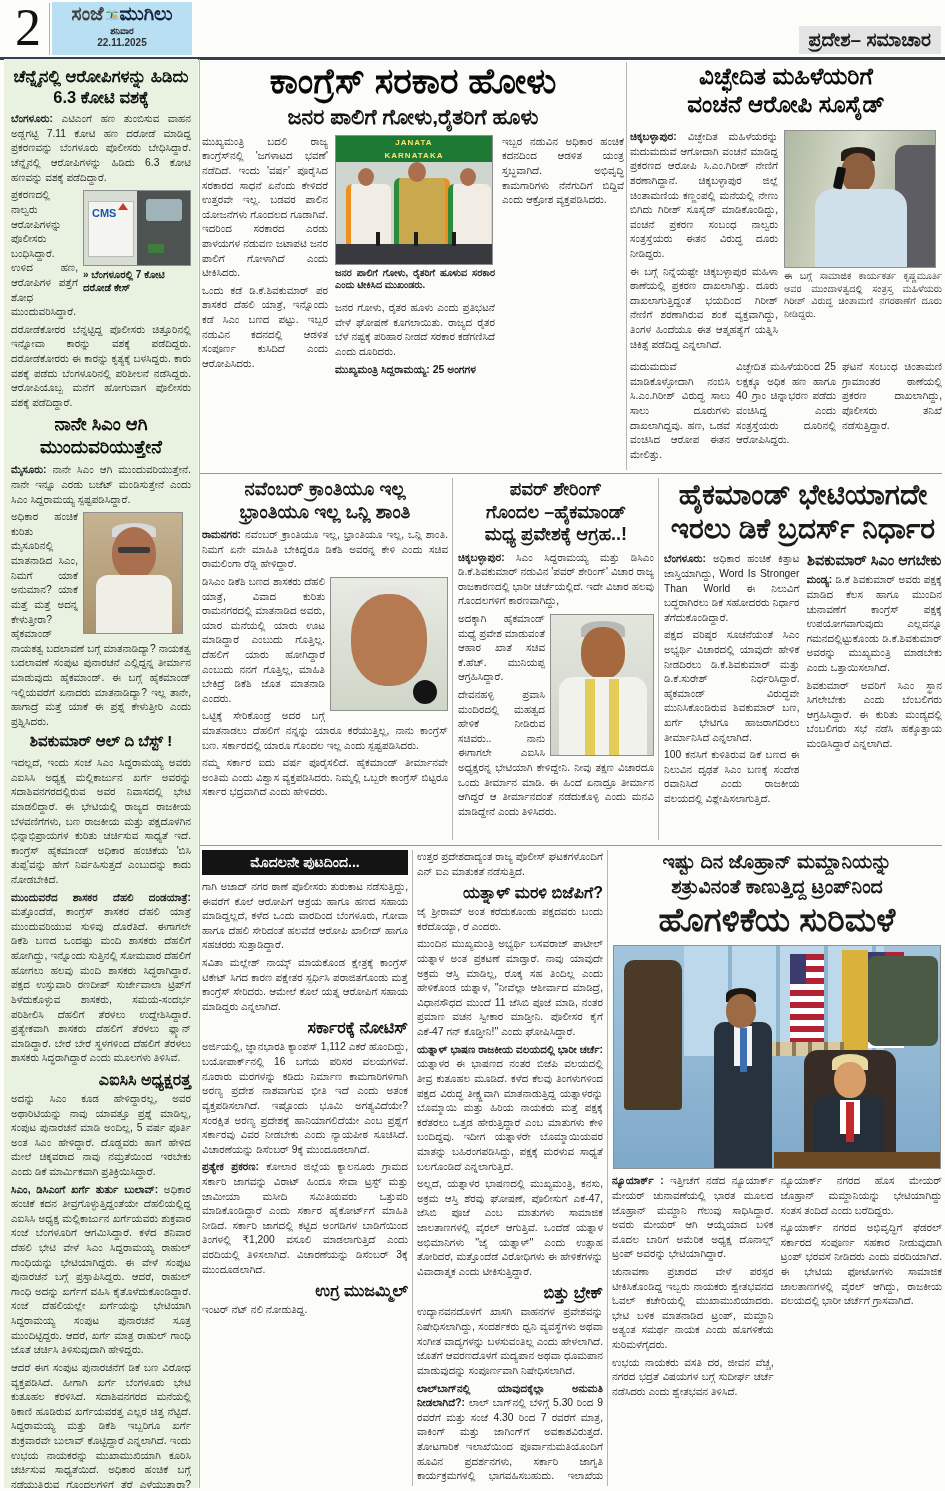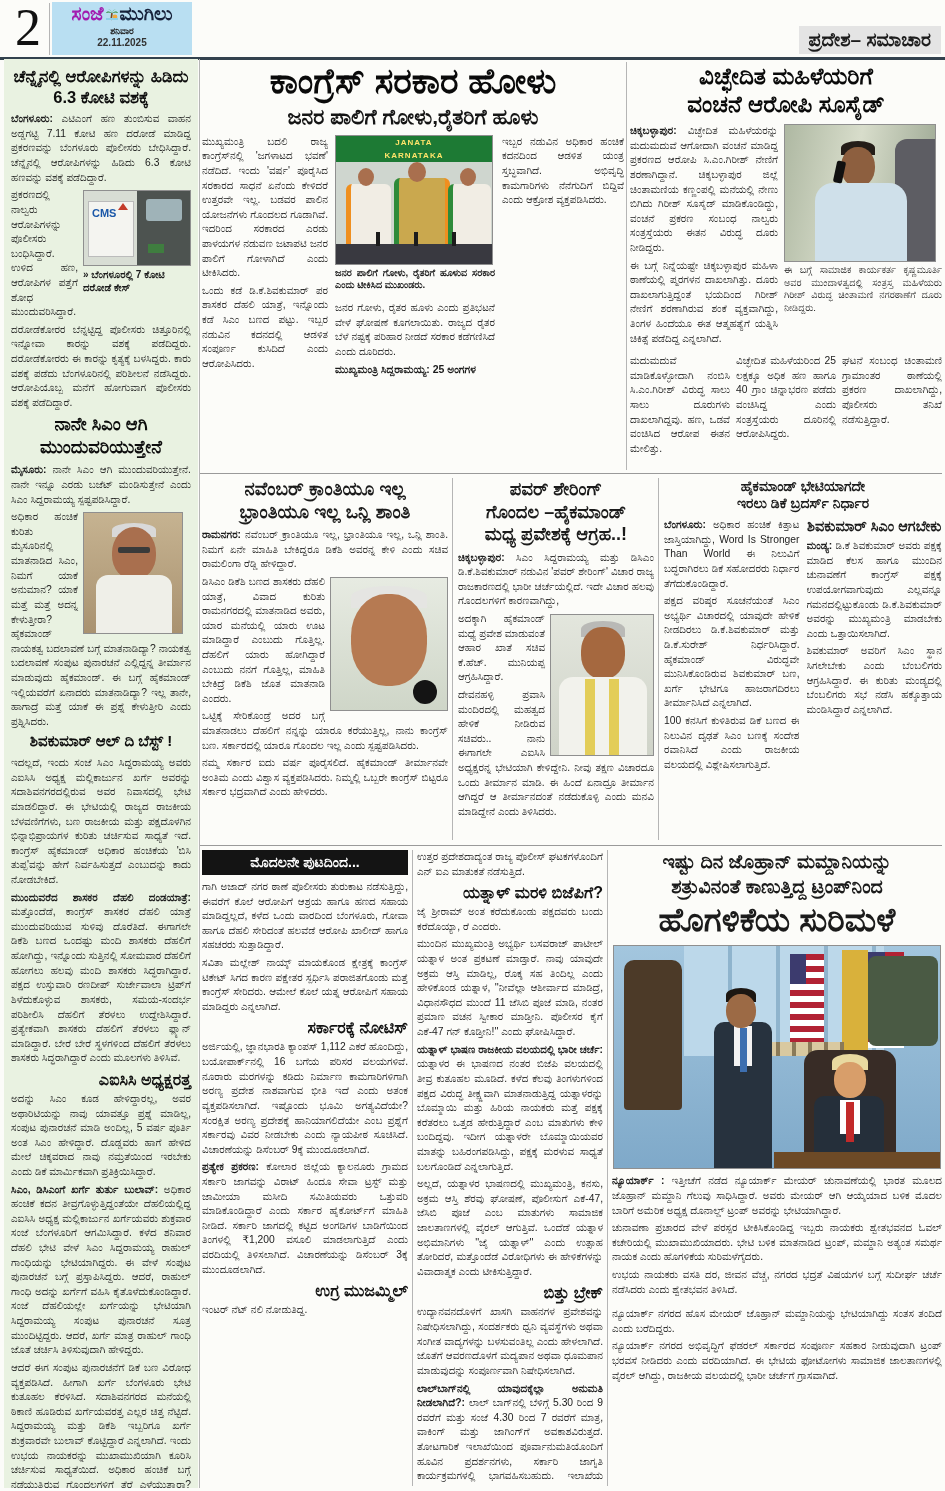--- a/index.html
+++ b/index.html
@@ -6,21 +6,21 @@
   body{width:945px;height:1491px;position:relative;background:#fcfcf9;
        font-family:"Liberation Sans","DejaVu Sans",sans-serif;color:#1b1b1b;overflow:hidden;}
   .abs{position:absolute;}
   .rule-h{position:absolute;background:#9a9a9a;height:1px;}
   .rule-v{position:absolute;background:#b5b5b5;width:1px;}
   
   #pageno{left:6px;top:0px;width:44px;height:55px;font-family:"Liberation Serif",serif;
           font-size:52px;line-height:55px;text-align:center;color:#111;}
   #logo-box{left:52px;top:2px;width:140px;height:53px;background:#b9dff2;text-align:center;padding-top:1px;box-sizing:border-box;}
   .logo-line{font-weight:bold;font-size:19px;line-height:22px;}
-  .logo-red{color:#a21caf;}
+  .logo-red{color:#404040;}
   .logo-dark{color:#16213a;}
   .logo-day{font-size:9px;font-weight:bold;color:#222;line-height:11px;}
   .logo-date{font-size:10px;font-weight:bold;color:#333;line-height:12px;}
   #section-box{right:4px;top:26px;background:#e4e4e4;padding:3px 10px;font-size:19px;font-weight:bold;color:#1c1c1c;}
   #header-rule{left:0;top:57px;width:945px;height:3px;background:#33424e;}
   
   p.b{font-size:10.3px;line-height:1.42;text-align:justify;margin:0 0 3px 0;}
   .dl{font-weight:bold;}
   .lead{font-weight:bold;}
   .subhead{font-size:16px;font-weight:bold;text-align:right;margin:5px 0 3px;color:#111;}
@@ -33,45 +33,45 @@
   .photo-block{float:right;width:108px;margin:2px 0 3px 5px;}
   
   #congress{left:202px;top:62px;width:422px;height:408px;overflow:hidden;}
   #congress .main-head{font-size:35px;line-height:1.1;font-weight:bold;text-align:center;margin:0;color:#0a0a0a;}
   #congress .sub-head{font-size:21px;line-height:1.2;font-weight:bold;text-align:center;margin:3px 0 6px;color:#151515;}
   .cong-cols{display:flex;gap:7px;}
   .cong-c{flex:1;overflow:hidden;}
   .bold-note{font-size:10.5px;font-weight:bold;line-height:1.35;margin-top:2px;}
   
   #suicide{left:630px;top:62px;width:312px;height:408px;overflow:hidden;}
-  #suicide h2{font-size:23px;line-height:1.22;text-align:center;margin:0 0 6px;color:#0a0a0a;}
+  #suicide h2{font-size:23px;line-height:1.22;text-align:center;margin:0 0 12px;color:#0a0a0a;}
   .sui-top{display:flex;gap:6px;}
   .sui-left{width:148px;overflow:hidden;}
   .sui-right{width:158px;}
   .sui-cont{display:flex;gap:6px;margin-top:5px;}
   .sui-cc{flex:1;overflow:hidden;}
   
   #november{left:202px;top:478px;width:246px;height:362px;overflow:hidden;}
   #november h2{font-size:18.5px;line-height:1.22;text-align:center;margin:0 0 5px;}
   #power{left:458px;top:478px;width:196px;height:362px;overflow:hidden;}
   #power h2{font-size:18px;line-height:1.25;text-align:center;margin:0 0 5px;}
   #brothers{left:664px;top:478px;width:278px;height:362px;overflow:hidden;}
-  #brothers h2{font-size:14px;line-height:1.22;text-align:center;margin:0 0 6px;}
+  #brothers h2{font-size:28px;line-height:1.22;text-align:center;margin:0 0 6px;}
   .bro-cols{display:flex;gap:7px;}
   .bro-c{flex:1;overflow:hidden;}
   .kicker{font-size:14.5px;font-weight:bold;text-align:center;margin:0 0 4px;}
   .fl-photo{float:right;margin:2px 0 3px 5px;}
   
   #frontpage{left:202px;top:850px;width:206px;height:636px;overflow:hidden;}
   .banner{background:#141414;color:#fff;font-size:14px;font-weight:bold;text-align:center;padding:4px 2px;margin-bottom:5px;}
   #yatnalcol{left:417px;top:850px;width:186px;height:636px;overflow:hidden;}
   #trump{left:612px;top:850px;width:330px;height:636px;overflow:hidden;}
   #trump .t1{font-size:19px;font-weight:bold;text-align:center;line-height:1.3;margin:0;}
   #trump .tbig{font-size:33px;font-weight:bold;text-align:center;line-height:1.15;margin:2px 0 6px;}
-  .trump-cols{display:flex;gap:7px;margin-top:5px;flex-direction:column;}
+  .trump-cols{display:flex;gap:7px;margin-top:5px;}
   .trump-c{flex:1;overflow:hidden;}
   
   .cms-photo{width:108px;height:76px;background:linear-gradient(to right,#d8ddd4 0 50%,#4d5350 50% 100%);}
   .cms-card{position:absolute;left:4px;top:10px;width:44px;height:54px;background:#f4f4f0;border:1px solid #bbb;}
   .cms-txt{position:absolute;left:8px;top:16px;font-size:11px;font-weight:bold;color:#1a57a8;}
   .cms-arrow{position:absolute;left:34px;top:12px;width:0;height:0;border-left:5px solid transparent;border-right:5px solid transparent;border-bottom:7px solid #c43b2a;}
   .van-window{position:absolute;right:8px;top:8px;width:36px;height:22px;background:#9fb3b8;border-radius:3px;}
   .van-plate{position:absolute;right:26px;bottom:12px;width:16px;height:9px;background:#3f7d3f;}
   .sid-photo{width:100px;height:122px;background:linear-gradient(#c6b391,#a99270);}
   .sid-head{position:absolute;left:28px;top:14px;width:44px;height:52px;background:#a96f4e;border-radius:50% 50% 45% 45%;}
@@ -227,21 +227,21 @@
   </div>
 </div>
 
 <div class="abs rule-v" style="left:626px;top:62px;height:408px;"></div>
 
 <div class="abs" id="suicide">
   <h2><span>ವಿಚ್ಛೇದಿತ ಮಹಿಳೆಯರಿಗೆ</span><br><span>ವಂಚನೆ ಆರೋಪಿ ಸೂಸೈಡ್</span></h2>
   <div class="sui-top">
     <div class="sui-left">
       <p class="b"><span class="dl">ಚಿಕ್ಕಬಳ್ಳಾಪುರ:</span> <span>ವಿಚ್ಛೇದಿತ ಮಹಿಳೆಯರನ್ನು ಮದುಮದುವೆ ಆಗೋದಾಗಿ ವಂಚನೆ ಮಾಡಿದ್ದ ಪ್ರಕರಣದ ಆರೋಪಿ ಸಿ.ಎಂ.ಗಿರೀಶ್ ನೇಣಿಗೆ ಶರಣಾಗಿದ್ದಾನೆ. ಚಿಕ್ಕಬಳ್ಳಾಪುರ ಜಿಲ್ಲೆ ಚಿಂತಾಮಣಿಯ ಕಣ್ಣಂಪಲ್ಲಿ ಮನೆಯಲ್ಲಿ ನೇಣು ಬಿಗಿದು ಗಿರೀಶ್ ಸೂಸೈಡ್ ಮಾಡಿಕೊಂಡಿದ್ದು, ವಂಚನೆ ಪ್ರಕರಣ ಸಂಬಂಧ ನಾಲ್ವರು ಸಂತ್ರಸ್ತೆಯರು ಈತನ ವಿರುದ್ಧ ದೂರು ನೀಡಿದ್ದರು.</span></p>
-      <p class="b">ಈ ಬಗ್ಗೆ ನಿನ್ನೆಯಷ್ಟೇ ಚಿಕ್ಕಬಳ್ಳಾಪುರ ಮಹಿಳಾ ಠಾಣೆಯಲ್ಲಿ ಪ್ಮರಗಳನ ದಾಖಲಾಗಿತ್ತು. ದೂರು ದಾಖಲಾಗುತ್ತಿದ್ದಂತೆ ಭಯದಿಂದ ಗಿರೀಶ್ ನೇಣಿಗೆ ಶರಣಾಗಿರುವ ಶಂಕೆ ವ್ಯಕ್ತವಾಗಿದ್ದು, ತಿಂಗಳ ಹಿಂದೆಯೂ ಈತ ಆತ್ಮಹತ್ಯೆಗೆ ಯತ್ನಿಸಿ ಚಿಕಿತ್ಸೆ ಪಡೆದಿದ್ದ ಎನ್ನಲಾಗಿದೆ.</p>
+      <p class="b">ಈ ಬಗ್ಗೆ ನಿನ್ನೆಯಷ್ಟೇ ಚಿಕ್ಕಬಳ್ಳಾಪುರ ಮಹಿಳಾ ಠಾಣೆಯಲ್ಲಿ ಪ್ರಕರಣ ದಾಖಲಾಗಿತ್ತು. ದೂರು ದಾಖಲಾಗುತ್ತಿದ್ದಂತೆ ಭಯದಿಂದ ಗಿರೀಶ್ ನೇಣಿಗೆ ಶರಣಾಗಿರುವ ಶಂಕೆ ವ್ಯಕ್ತವಾಗಿದ್ದು, ತಿಂಗಳ ಹಿಂದೆಯೂ ಈತ ಆತ್ಮಹತ್ಯೆಗೆ ಯತ್ನಿಸಿ ಚಿಕಿತ್ಸೆ ಪಡೆದಿದ್ದ ಎನ್ನಲಾಗಿದೆ.</p>
     </div>
     <div class="sui-right">
       <div class="photo phone-photo">
         <div class="ph-man2"></div>
         <div class="ph-hair"></div>
         <div class="ph-head"></div>
         <div class="ph-body"></div>
         <div class="ph-phone"></div>
       </div>
       <div class="caption-reg">ಈ ಬಗ್ಗೆ ಸಾಮಾಜಿಕ ಕಾರ್ಯಕರ್ತ ಕೃಷ್ಣಮೂರ್ತಿ ಅವರ ಮುಂದಾಳತ್ವದಲ್ಲಿ ಸಂತ್ರಸ್ತ ಮಹಿಳೆಯರು ಗಿರೀಶ್ ವಿರುದ್ಧ ಚಿಂತಾಮಣಿ ನಗರಠಾಣೆಗೆ ದೂರು ನೀಡಿದ್ದರು.</div>

